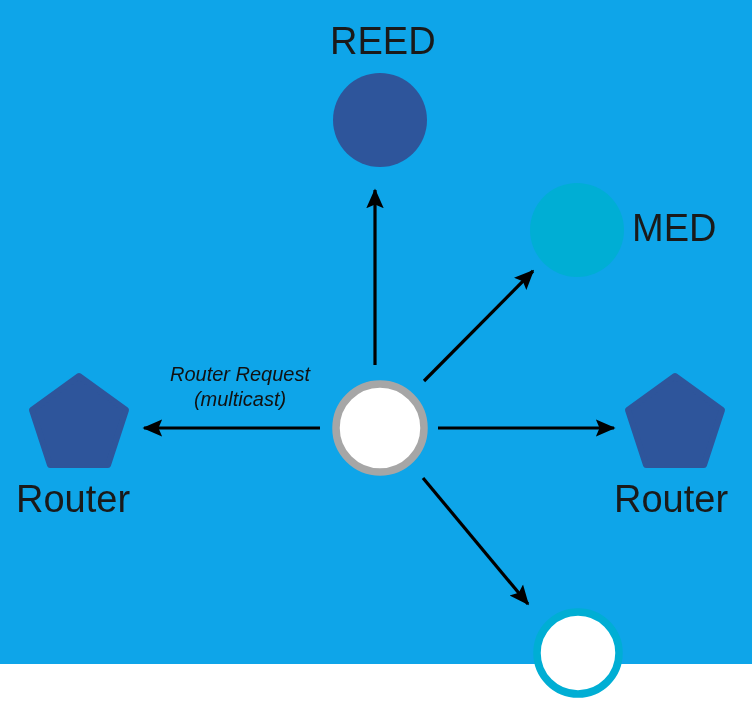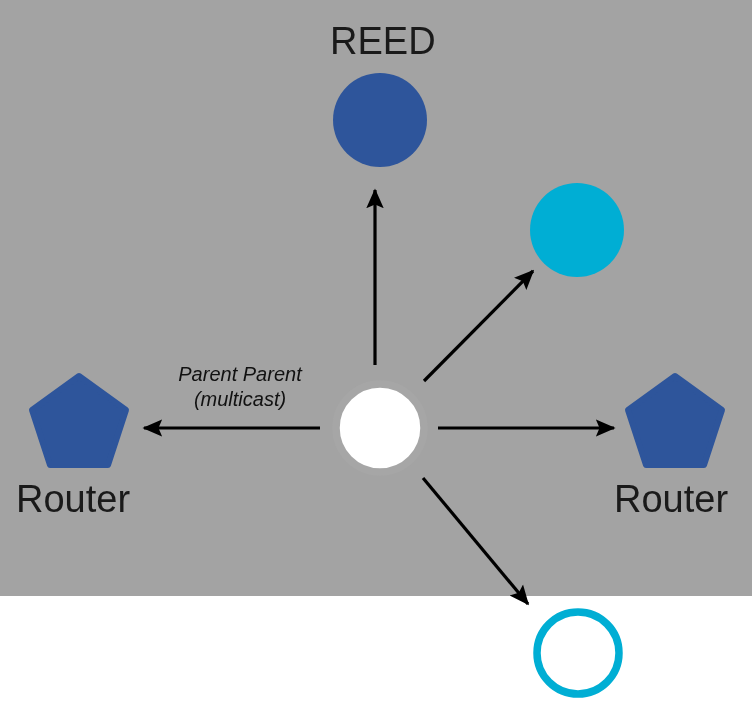--- a/index.html
+++ b/index.html
@@ -9,22 +9,22 @@
   }
   body {
     width: 752px;
     height: 720px;
     font-family: "Liberation Sans", sans-serif;
     overflow: hidden;
   }
   #diagram-root {
     position: relative;
     width: 752px;
-    height: 596px;
-    background: #a3a3a3;
+    height: 664px;
+    background: #0ea5e9;
   }
   #diagram-svg {
     position: absolute;
     left: 0;
     top: 0;
     width: 752px;
     height: 720px;
   }
   .node-label {
     position: absolute;
@@ -86,24 +86,25 @@
       <polygon points="79,376 126,410 108,465 50,465 32,410" fill="#2E559B" stroke="#2E559B" stroke-width="6" stroke-linejoin="round"></polygon>
 
       <circle cx="578" cy="653" r="41" fill="#ffffff" stroke="#00AED4" stroke-width="7.5"></circle>
 
       <circle cx="380" cy="428" r="44" fill="#ffffff" stroke="#A6A6A6" stroke-width="7.5"></circle>
     </g>
   </svg>
 
   <div class="node-label" id="label-reed">REED</div>
 
+  <div class="node-label" id="label-med">MED</div>
 
   <div class="node-label" id="label-router-right">Router</div>
 
   <div class="node-label" id="label-router-left">Router</div>
 
 
   <div class="edge-label" id="label-parent-request">
-    <span>Parent Parent</span><br>
+    <span>Router Request</span><br>
     <span>(multicast)</span>
   </div>
 
 </div>
 
 </body></html>

